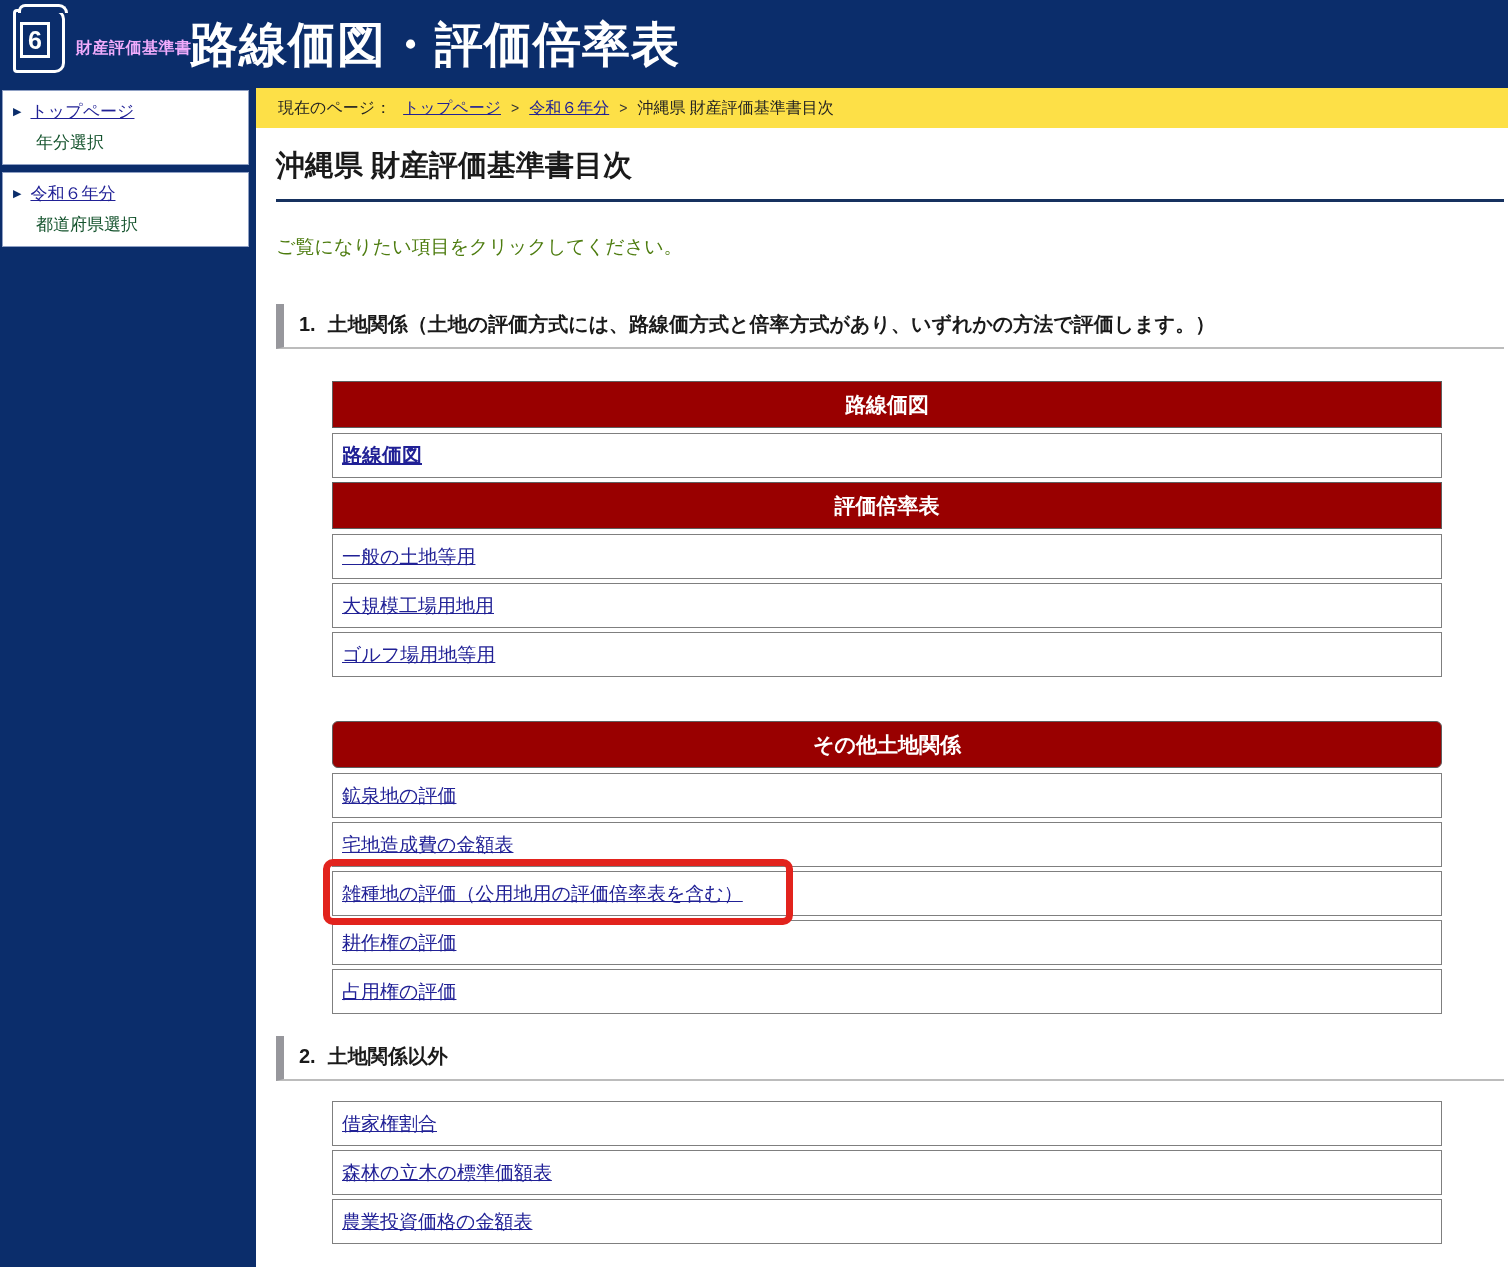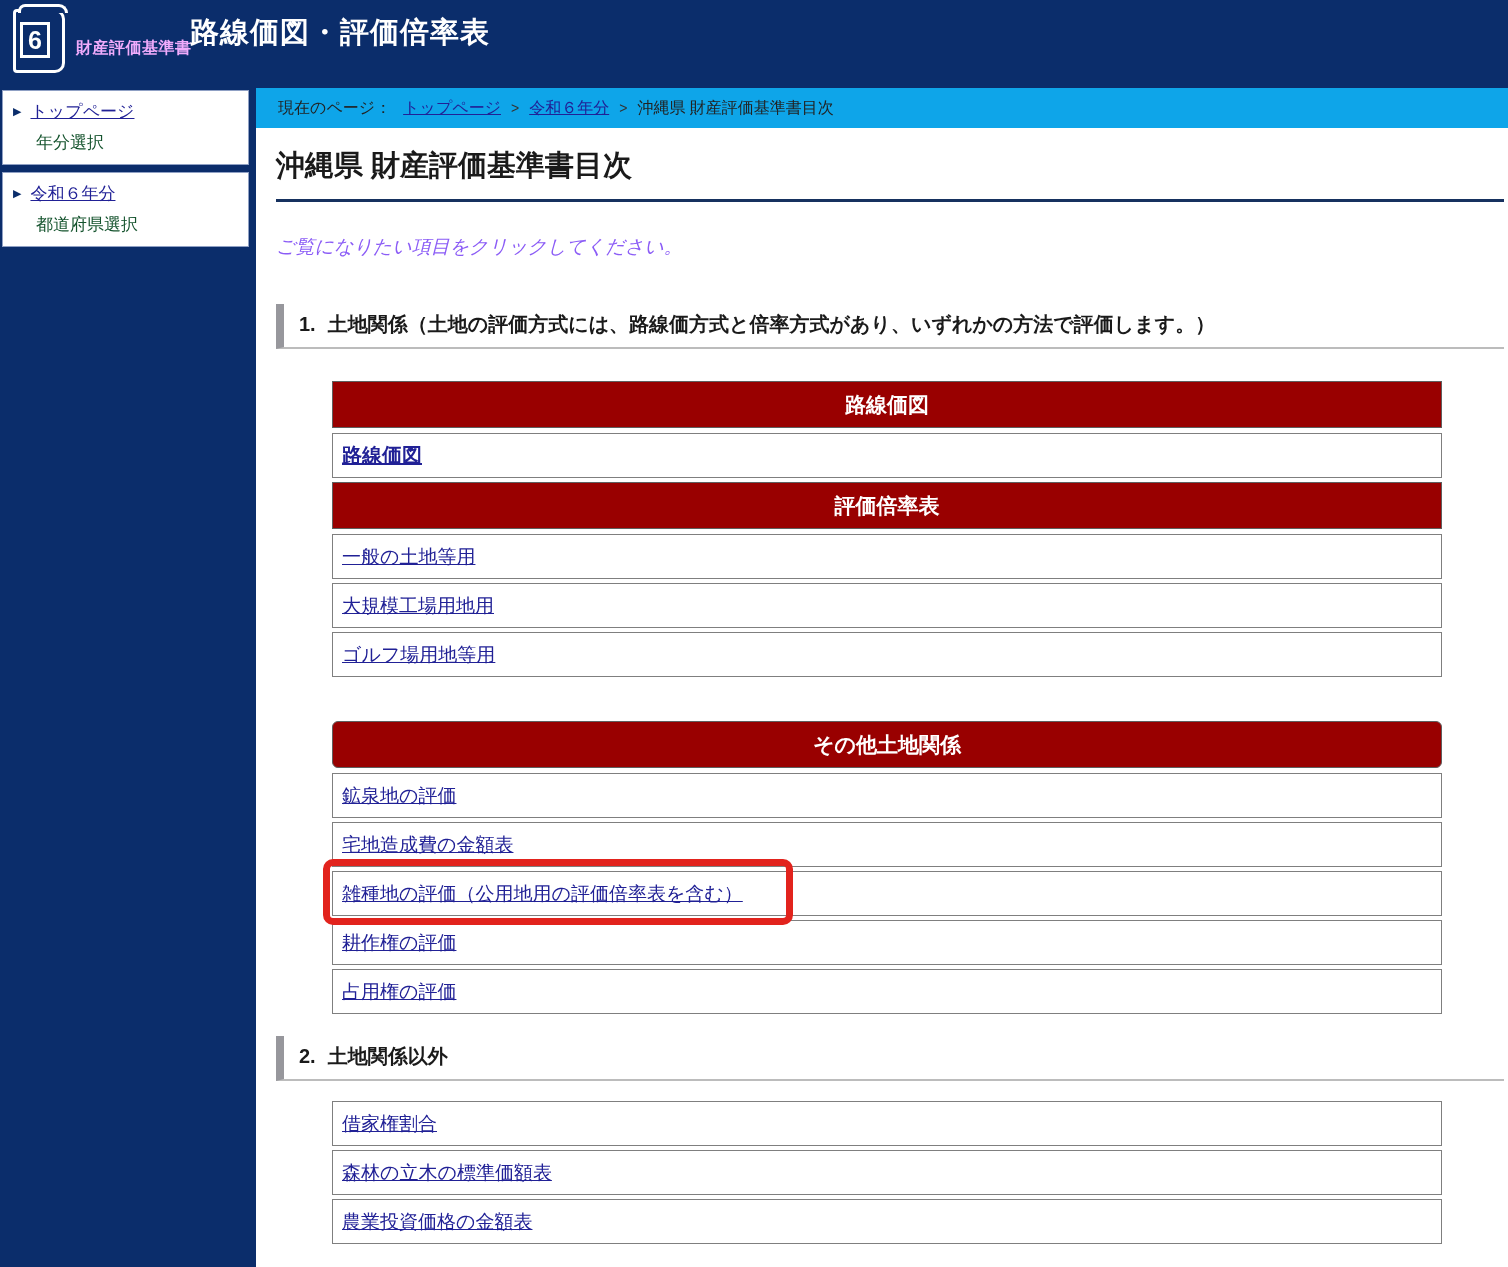--- a/index.html
+++ b/index.html
@@ -15,43 +15,43 @@
   
   .topbar { position:absolute; top:0; left:0; width:1508px; height:88px; background:#0b2d6b; z-index:2; }
   .book { position:absolute; left:13px; top:9px; width:46px; height:58px;
           border:3px solid #fff; border-radius:4px 10px 10px 4px; }
   .book::before { content:""; position:absolute; left:2px; top:-8px; width:44px; height:6px;
           border:3px solid #fff; border-bottom:none; border-radius:8px 10px 0 0; background:#0b2d6b; }
   .book-num { position:absolute; left:4px; top:10px; width:24px; height:30px; border:3px solid #fff;
           display:flex; align-items:center; justify-content:center;
           color:#fff; font-size:25px; font-weight:bold; background:#0b2d6b; }
   .small-title { position:absolute; left:76px; top:38px; color:#f0abfc; font-size:16px; font-weight:bold; letter-spacing:0.5px; }
-  .big-title { position:absolute; left:190px; top:13px; color:#fff; font-size:29px; font-weight:bold; letter-spacing:1px; }
+  .big-title { position:absolute; left:190px; top:13px; color:#fff; font-size:48px; font-weight:bold; letter-spacing:1px; }
 
   
   .sidebar { position:absolute; top:88px; left:0; width:256px; height:1179px; background:#0b2d6b; }
   .side-box { margin:2px 7px 0 2px; background:#fff; border:1px solid #8fa0c4; padding:9px 6px 10px 10px; }
   .side-box + .side-box { margin-top:7px; }
   .side-link-row { display:flex; align-items:center; }
   .tri { color:#0b2d6b; font-size:11px; margin-right:9px; }
   .side-link { color:#212196; font-size:17px; text-decoration:underline; }
   .side-sub { margin:8px 0 0 23px; font-size:17px; color:#14532d; }
 
   
   .main { position:absolute; left:256px; top:88px; width:1252px; }
-  .breadcrumb { height:40px; background:#0ea5e9; display:flex; align-items:center;
+  .breadcrumb { height:40px; background:#fde047; display:flex; align-items:center;
                 padding-left:22px; font-size:16px; color:#222; }
   .breadcrumb a { color:#212196; text-decoration:underline; }
   .crumb-label { margin-right:12px; }
   .sep { margin:0 10px; color:#333; font-size:14px; }
 
   .content { padding:0 4px 0 20px; }
   .page-title { margin:18px 0 0 0; font-size:29px; font-weight:bold; color:#1a1a1a;
                 padding-bottom:13px; border-bottom:3px solid #16315f; }
-  .instruction { margin:32px 0 0 0; font-size:19px; color:#8b5cf6;font-style:italic; }
+  .instruction { margin:32px 0 0 0; font-size:19px; color:#4d7c0f; }
 
   .section-heading { margin-top:44px; border-left:8px solid #97979c; border-bottom:2px solid #bcbcbc;
                      padding:7px 0 9px 15px; font-size:20px; font-weight:bold; color:#1a1a1a; }
   .sec-num { margin-right:12px; }
   .section-heading.second { margin-top:22px; }
 
   .tbl { margin:32px 0 0 56px; width:1110px; }
   .tbl.second { margin-top:20px; }
   .redbar { background:#990000; border:1px solid #5f5f5f; height:45px; line-height:45px;
             text-align:center; color:#fff; font-size:21px; font-weight:bold; margin-bottom:5px; }

